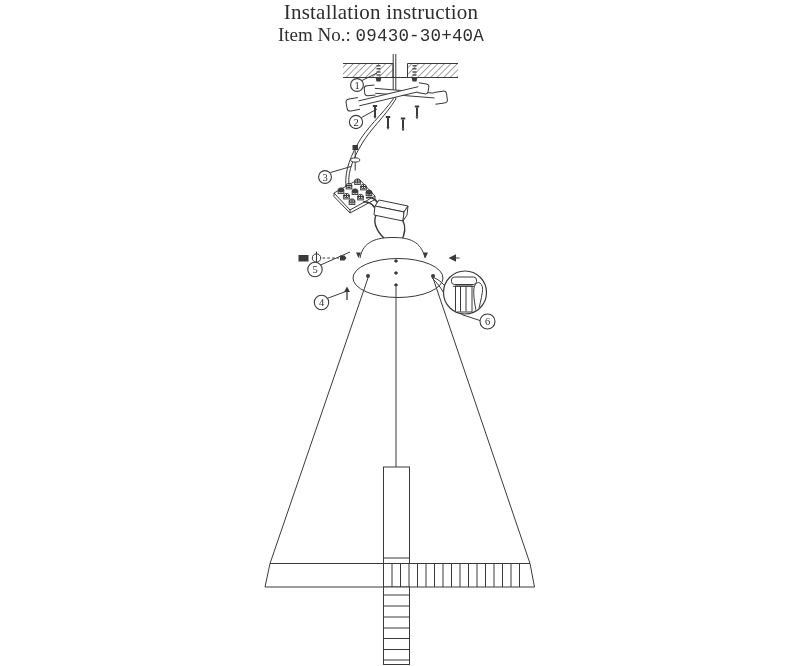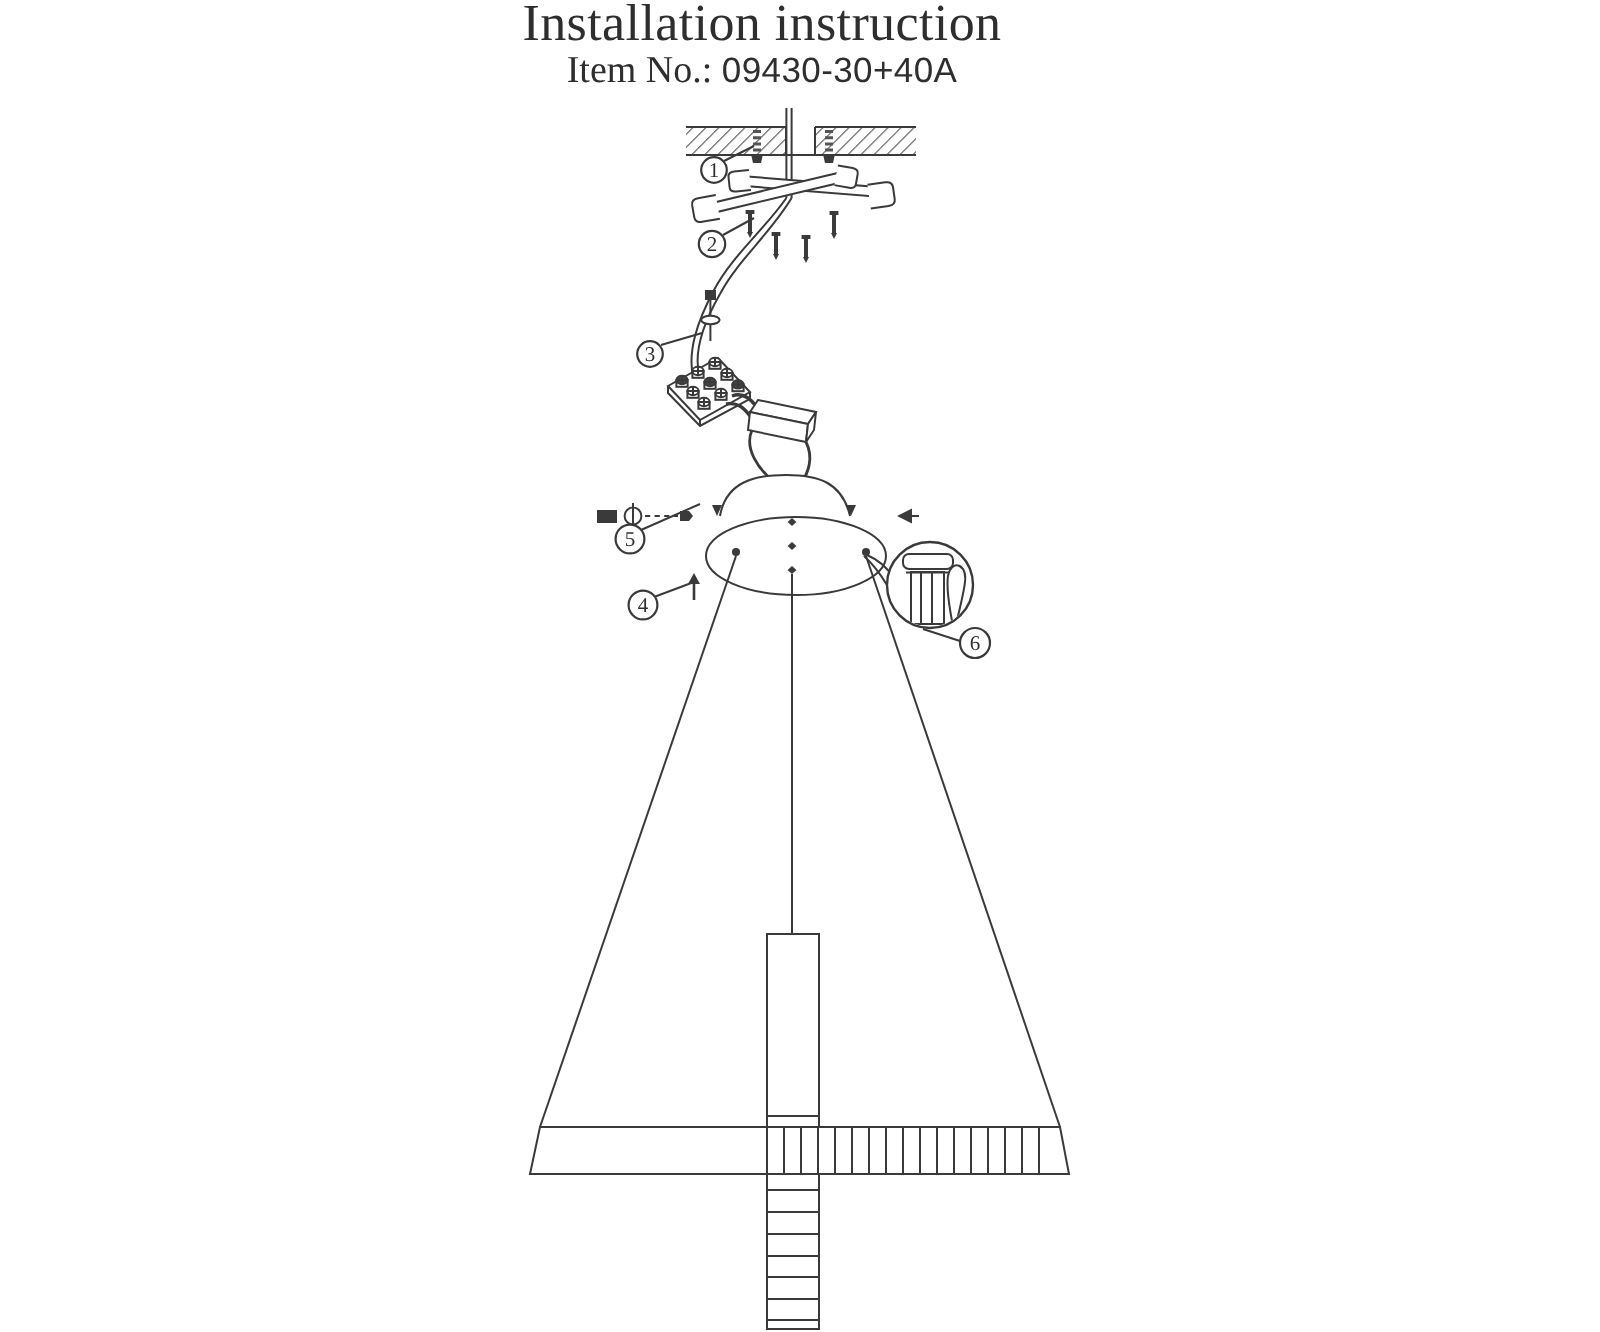--- a/index.html
+++ b/index.html
@@ -1,20 +1,20 @@
 <!DOCTYPE html>
 <html><head>
 <meta charset="utf-8">
 <style>
   html,body{margin:0;padding:0;background:#ffffff;}
   body{width:800px;height:666px;position:relative;font-family:"Liberation Serif",serif;overflow:hidden;}
   .title-block{position:absolute;left:0;top:1px;width:762px;text-align:center;color:#2e2e2e;}
-  .main-title{font-size:26px;line-height:22px;letter-spacing:.2px;}
+  .main-title{font-size:21px;line-height:22px;letter-spacing:.2px;}
   .item-line{font-size:19px;line-height:22px;margin-top:1px;}
-  .item-no{font-family:Liberation Sans, sans-serif;font-size:17.5px;letter-spacing:.2px;}
+  .item-no{font-family:Liberation Mono, monospace;font-size:17.5px;letter-spacing:.2px;}
   svg{position:absolute;left:0;top:0;}
   .ln{stroke:#3a3a3a;stroke-width:1;fill:none;}
   .wfill{stroke:#3a3a3a;stroke-width:1;fill:#ffffff;}
   .solid{fill:#3a3a3a;stroke:none;}
   .badge circle{fill:#ffffff;stroke:#3a3a3a;stroke-width:1.1;}
   .badge text{font-family:"Liberation Serif",serif;font-size:10.5px;fill:#2e2e2e;text-anchor:middle;}
 </style>
 </head>
 <body>
 

